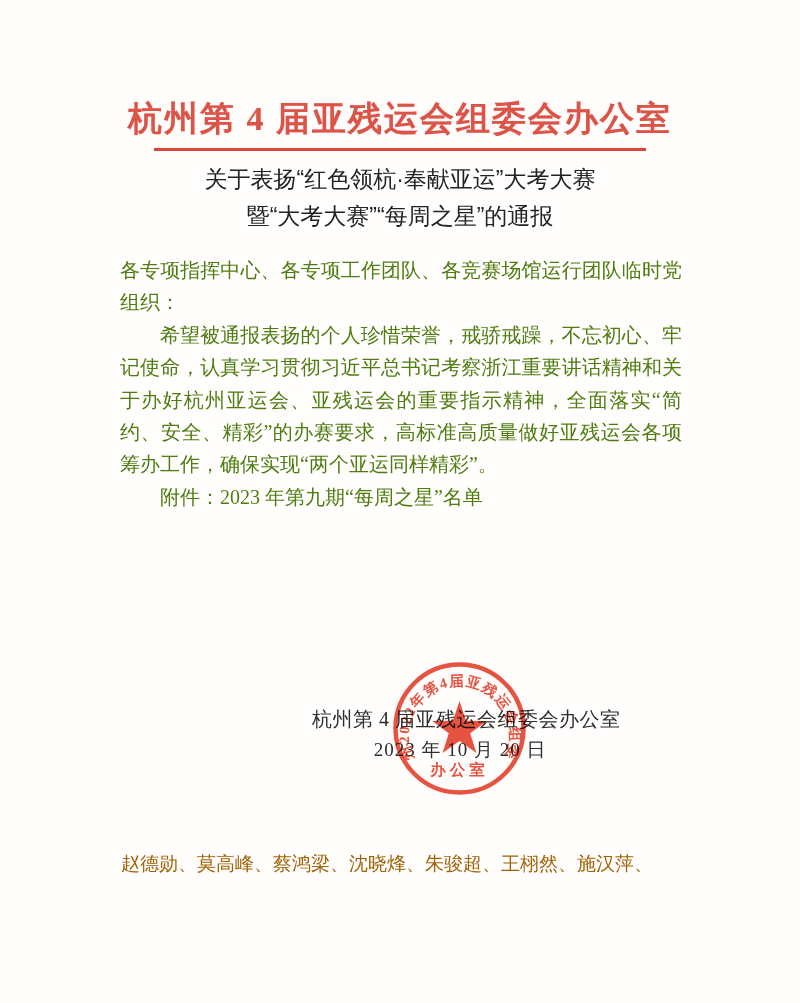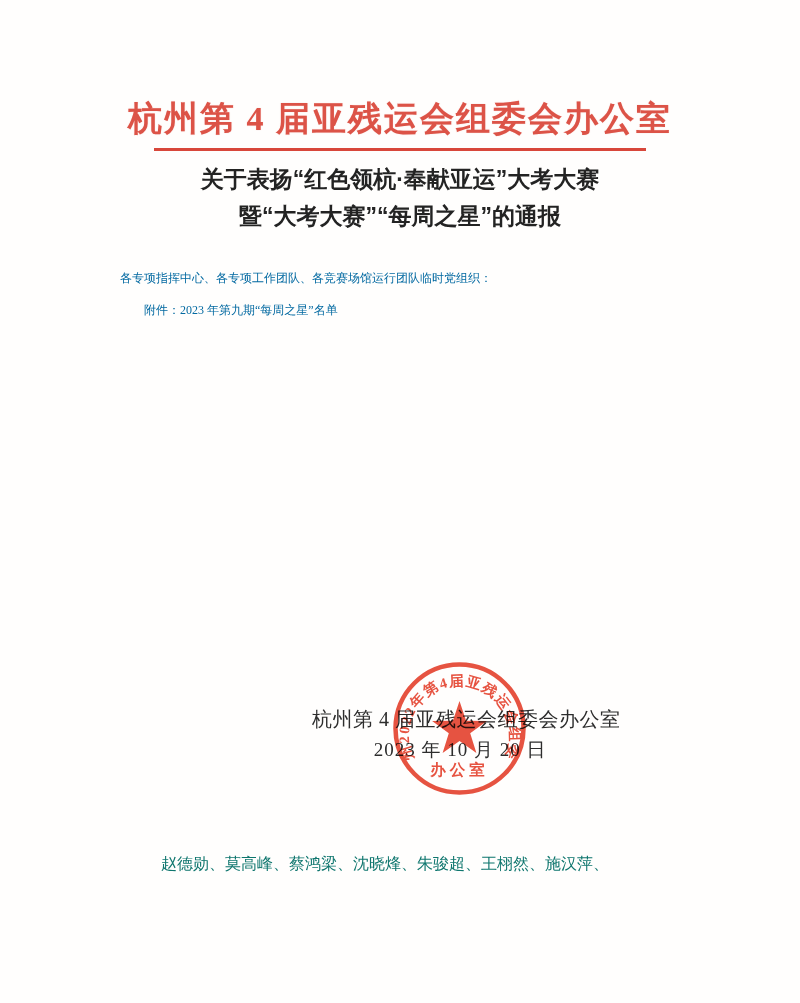--- a/index.html
+++ b/index.html
@@ -41,34 +41,34 @@
   }
   
   .doc-title {
     position: absolute;
     top: 161px;
     left: 0;
     width: 100%;
     text-align: center;
     font-family: "Liberation Sans", "DejaVu Sans", sans-serif;
     font-size: 23px;
-    font-weight: bold;
+    font-weight: normal;
     line-height: 37px;
     color: #232323;
   }
   
   .body-text {
     position: absolute;
-    top: 262px;
+    top: 254px;
     left: 120px;
     width: 562px;
-    font-size: 12px;
+    font-size: 20px;
     line-height: 32.4px;
     text-align: justify;
-    color: #0369a1;
+    color: #4d7c0f;
   }
   .body-text p {
     margin: 0;
     padding: 0;
   }
   .body-text p.indent {
     text-indent: 2em;
   }
   
   .signature {
@@ -101,43 +101,43 @@
     mix-blend-mode: multiply;
     opacity: 0.88;
     pointer-events: none;
   }
   
   .names {
     position: absolute;
     top: 846px;
     left: 121px;
     width: 566px;
-    font-size: 16px;
+    font-size: 19px;
     line-height: 36px;
-    color: #0f766e;
+    color: #a16207;
     white-space: nowrap;
-    margin-left: 40px;
   }
 </style>
 </head>
 <body>
 
 <div class="page">
 
   <div class="org-header">杭州第 4 届亚残运会组委会办公室</div>
 
   <div class="red-rule"></div>
 
   <div class="doc-title">
     <div>关于表扬“红色领杭·奉献亚运”大考大赛</div>
     <div>暨“大考大赛”“每周之星”的通报</div>
   </div>
 
   <div class="body-text">
     <p>各专项指挥中心、各专项工作团队、各竞赛场馆运行团队临时党组织：</p>
+    <p class="indent">希望被通报表扬的个人珍惜荣誉，戒骄戒躁，不忘初心、牢记使命，认真学习贯彻习近平总书记考察浙江重要讲话精神和关于办好杭州亚运会、亚残运会的重要指示精神，全面落实“简约、安全、精彩”的办赛要求，高标准高质量做好亚残运会各项筹办工作，确保实现“两个亚运同样精彩”。</p>
     <p class="indent">附件：2023 年第九期“每周之星”名单</p>
   </div>
 
   <div class="signature">
     <div class="sig-org">杭州第 4 届亚残运会组委会办公室</div>
     <div class="sig-date">2023 年 10 月 20 日</div>
   </div>
 
   <svg class="seal" viewBox="0 0 139 139">
     <defs>

